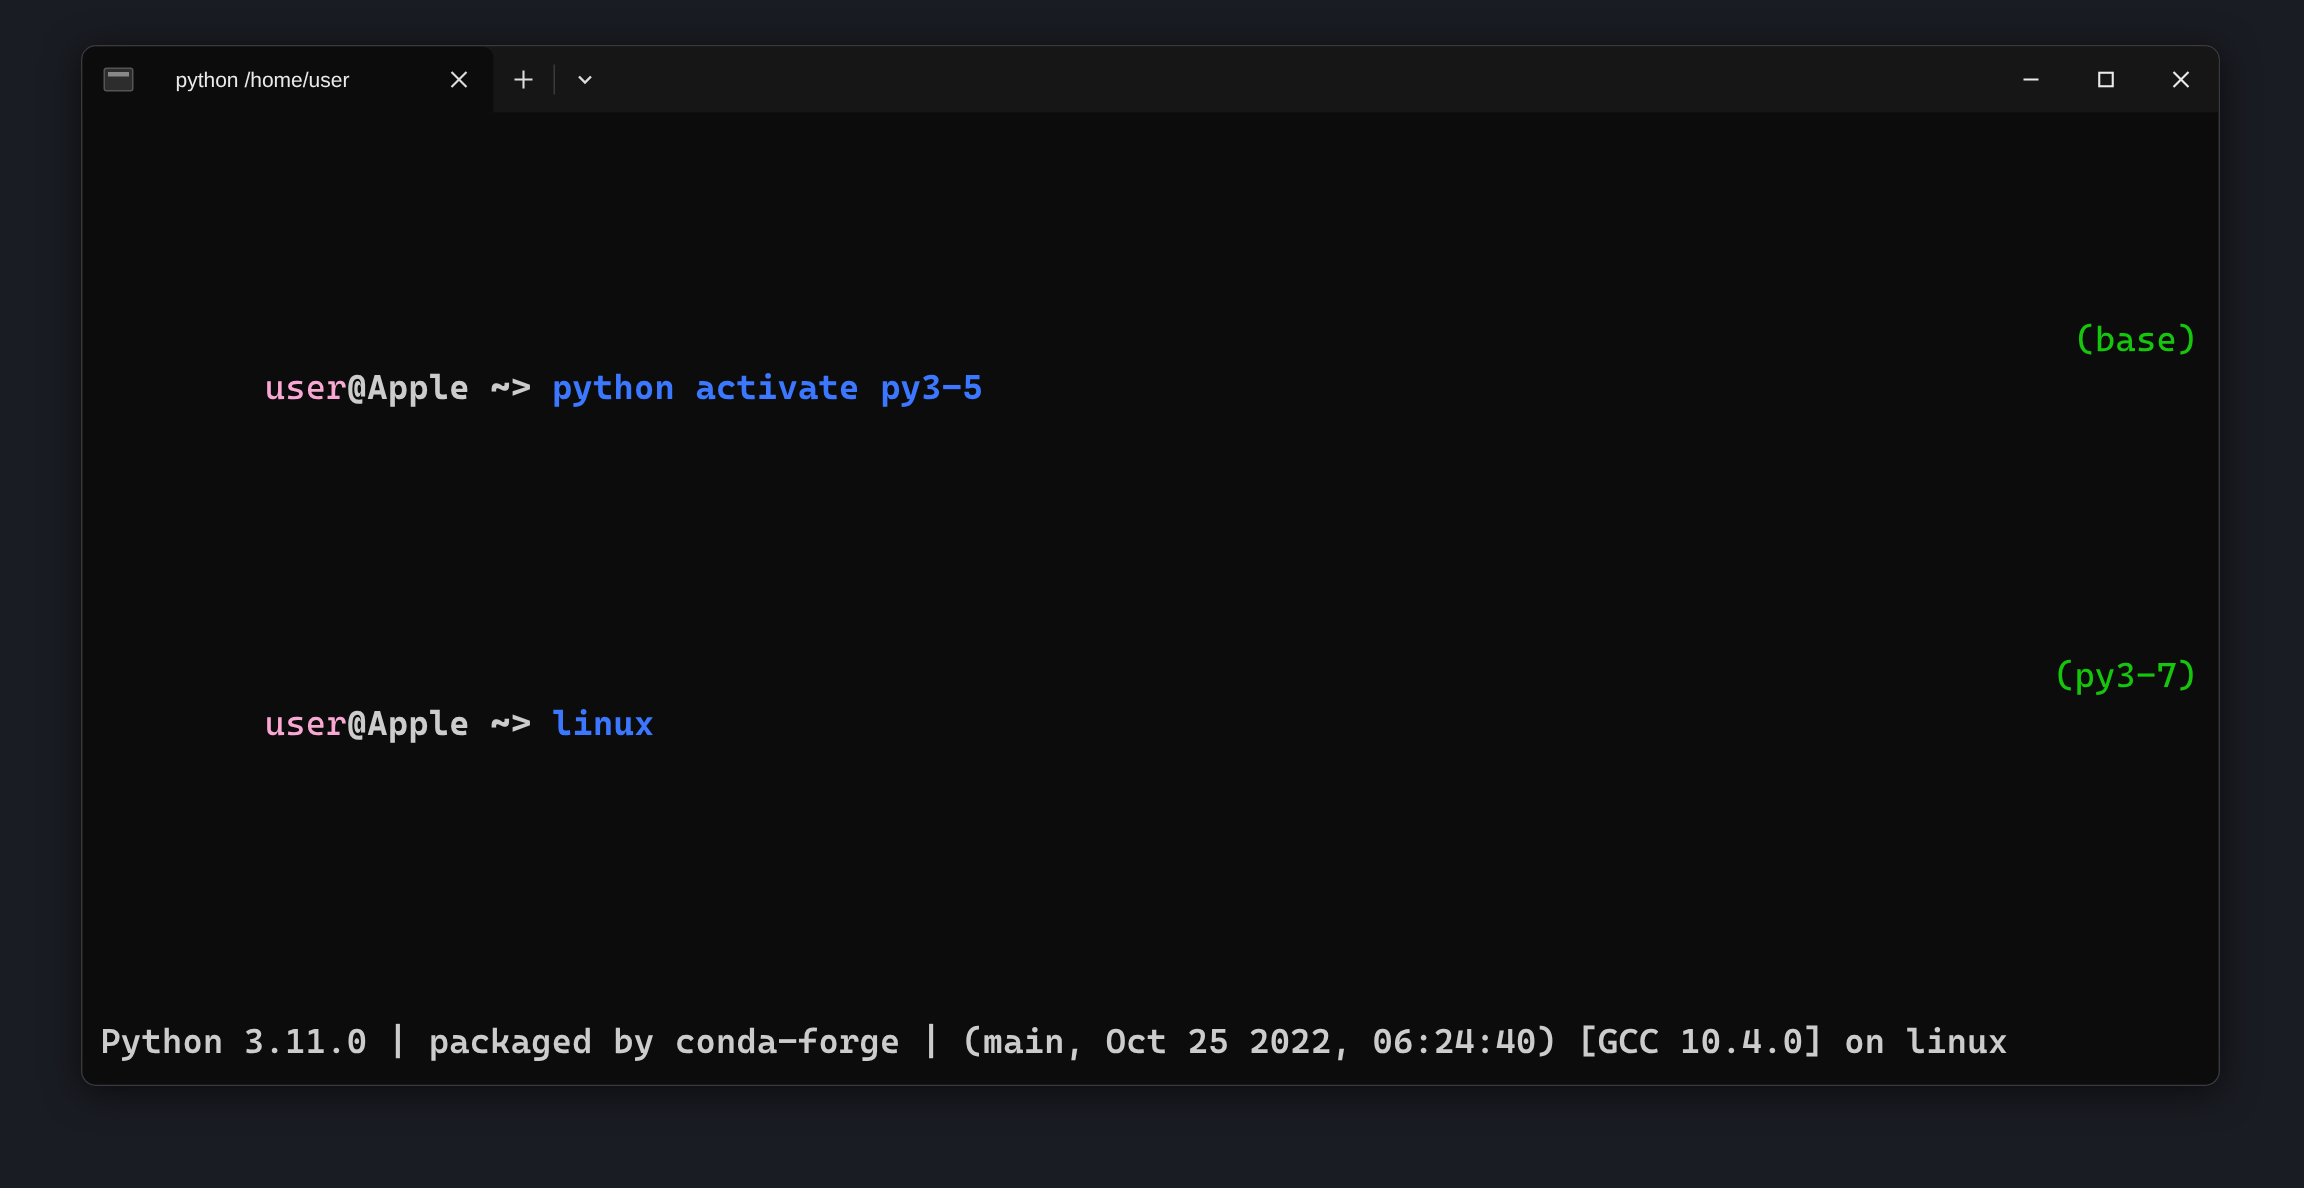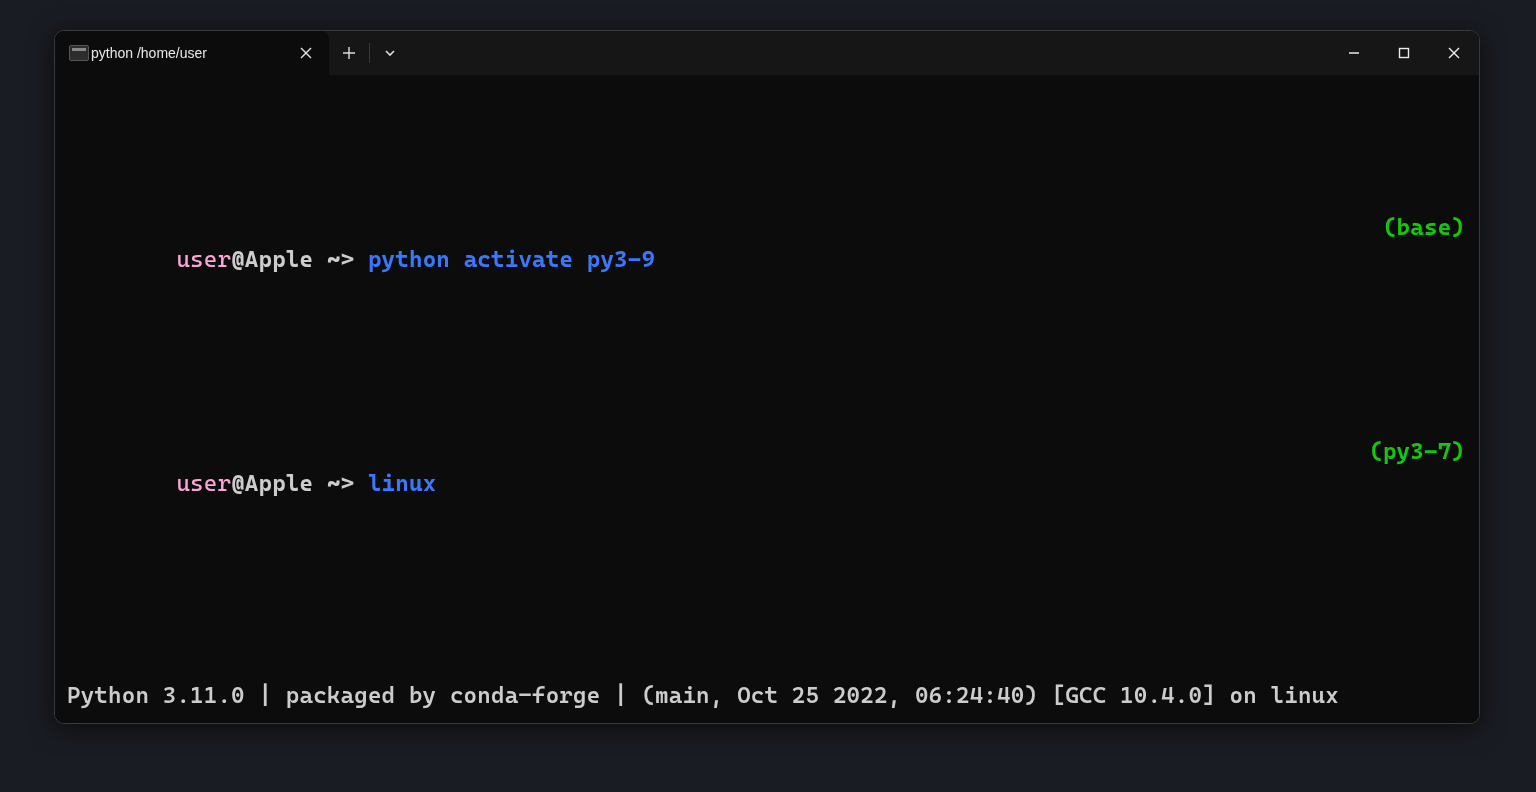--- a/index.html
+++ b/index.html
@@ -32,21 +32,21 @@
     align-items: stretch;
     user-select: none;
   }
   .tab {
     display: flex;
     align-items: center;
     background: #0c0c0c;
     border-top-right-radius: 8px;
     padding: 0 10px 0 14px;
     min-width: 250px;
-    gap: 2px;
+    gap: 28px;
     position: relative;
   }
   .tab-icon {
     width: 18px;
     height: 14px;
     background: #2d2d2d;
     border: 1px solid #555;
     border-radius: 2px;
     position: relative;
     flex-shrink: 0;
@@ -127,21 +127,21 @@
   .prompt-line {
     display: flex;
   }
   .prompt-left {
     flex: 1;
     white-space: pre-wrap;
     word-break: break-all;
   }
   .env {
     color: #16c60c;
-    font-weight: 700;
+    font-weight: 400;
     padding-right: 2px;
   }
   .c-green  { color:#f9a8d4; font-weight:400; }
   .c-white  { color:#cccccc; font-weight:700; }
   .c-blue   { color:#3b78ff; font-weight:700; }
   .c-bblue  { color:#3b78ff; font-weight:700; }
   .out      { color:#cccccc;margin-top:20px; }
   svg { display:block; }
 </style>
 </head>
@@ -195,21 +195,21 @@
         </div>
       </div>
     </div>
   </div>
 
   <div class="terminal-body">
 
     
     <div class="prompt-line">
       <span class="prompt-left">
-        <span class="c-green">user</span><span class="c-white">@</span><span class="c-white">Apple</span><span class="c-white"> ~&gt; </span><span class="c-blue">python</span><span class="c-bblue"> activate py3-9</span>
+        <span class="c-green">user</span><span class="c-white">@</span><span class="c-white">Apple</span><span class="c-white"> ~&gt; </span><span class="c-blue">python</span><span class="c-bblue"> activate py3-5</span>
       </span>
       <span class="env">(base)</span>
     </div>
 
     
     <div class="prompt-line">
       <span class="prompt-left">
         <span class="c-green">user</span><span class="c-white">@</span><span class="c-white">Apple</span><span class="c-white"> ~&gt; </span><span class="c-blue">linux</span><span class="c-bblue"></span>
       </span>
       <span class="env">(py3-7)</span>

